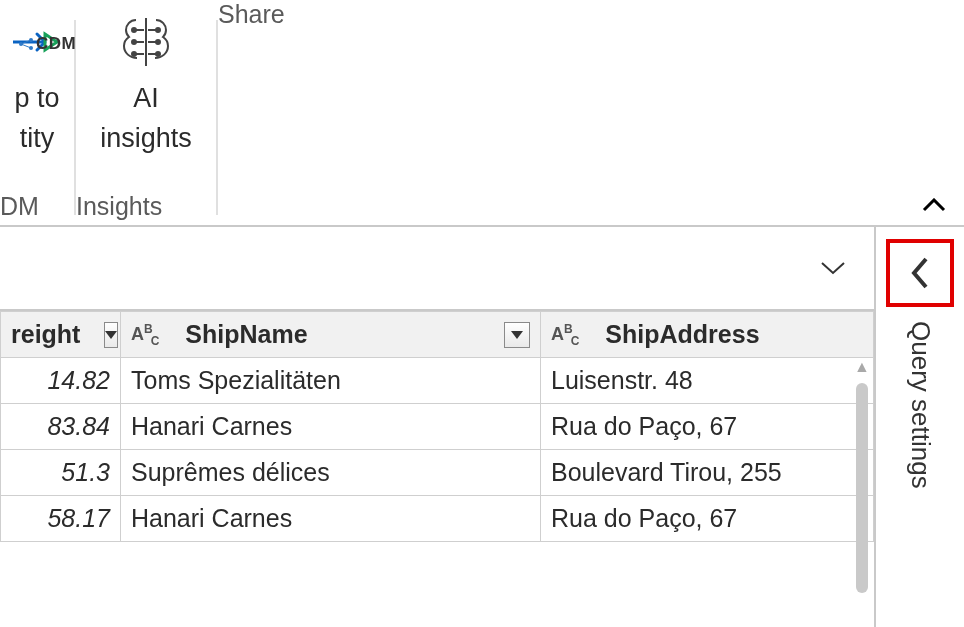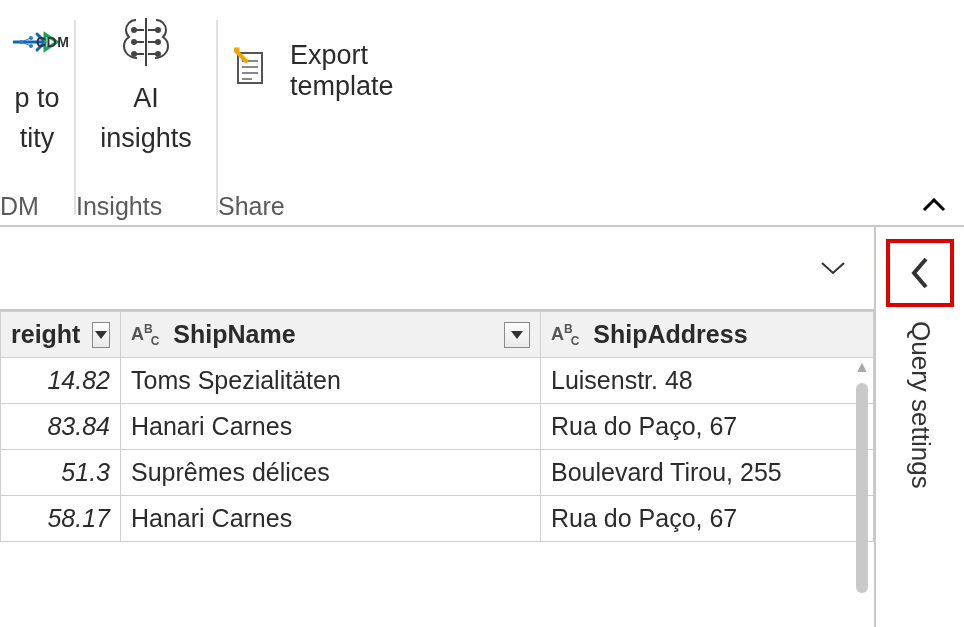--- a/index.html
+++ b/index.html
@@ -62,21 +62,21 @@
     text-align: center;
   }
   .big-button .icon-wrap {
     height: 64px;
     display: flex; align-items: center; justify-content: center;
   }
   .mini-cdm {
     position: absolute;
     left: 18px;
     top: 34px;
-    font-size: 14px;
+    font-size: 17px;
     font-weight: 700;
     color: #333;
     display: flex; align-items: center; gap: 2px;
     letter-spacing: 0.5px;
   }
   .mini-cdm svg { width: 16px; height: 16px; }
 
   .insights-icon svg { width: 64px; height: 64px; stroke:#444; fill:none; stroke-width:2; }
   .mapto-icon svg { width: 52px; height: 28px; }
 
@@ -178,21 +178,21 @@
     position: relative;
   }
   td.freight { text-align: right; font-style: italic; padding-right: 10px; }
   .col-freight { width: 120px; }
   .col-shipname { width: 420px; }
   .col-shipaddr { width: auto; }
 
   .th-content {
     display: flex;
     align-items: center;
-    gap: 12px;
+    gap: 24px;
     height: 100%;
   }
   .type-icon {
     font-size: 18px;
     color: #555;
     position: relative;
     display: inline-flex;
     align-items: center;
   }
   .type-icon sub { font-size: 12px; position: relative; top: 6px; left: -2px; }
@@ -282,33 +282,20 @@
         <span>AI</span>
         <span>insights</span>
       </div>
     </div>
     <div class="group-label">Insights</div>
   </div>
 
   <div class="vsep"></div>
 
   <div class="ribbon-group" style="flex:0 0 270px;">
-    <div class="group-content" style="align-items:flex-start;justify-content:flex-start;width:100%;">
-      <div class="share-row">
-        <span class="export-icon">
-          <svg viewBox="0 0 42 42">
-            <rect x="8" y="6" width="24" height="30" fill="#fff" stroke="#555" stroke-width="2"></rect>
-            <path d="M12 14h16M12 20h16M12 26h16M12 32h10" stroke="#888" stroke-width="2"></path>
-            <path d="M6 4 L16 14" stroke="#f0a500" stroke-width="4" stroke-linecap="round"></path>
-            <path d="M4 2 L8 2 L8 6" fill="none" stroke="#f0a500" stroke-width="3"></path>
-          </svg>
-        </span>
-        <span>Export template</span>
-      </div>
-    </div>
     <div class="group-label">Share</div>
   </div>
 
   <div class="collapse-arrow">
     <svg viewBox="0 0 24 14">
         <path d="M2 12 L12 2 L22 12"></path>
       </svg>
   </div>
 </div>
 

